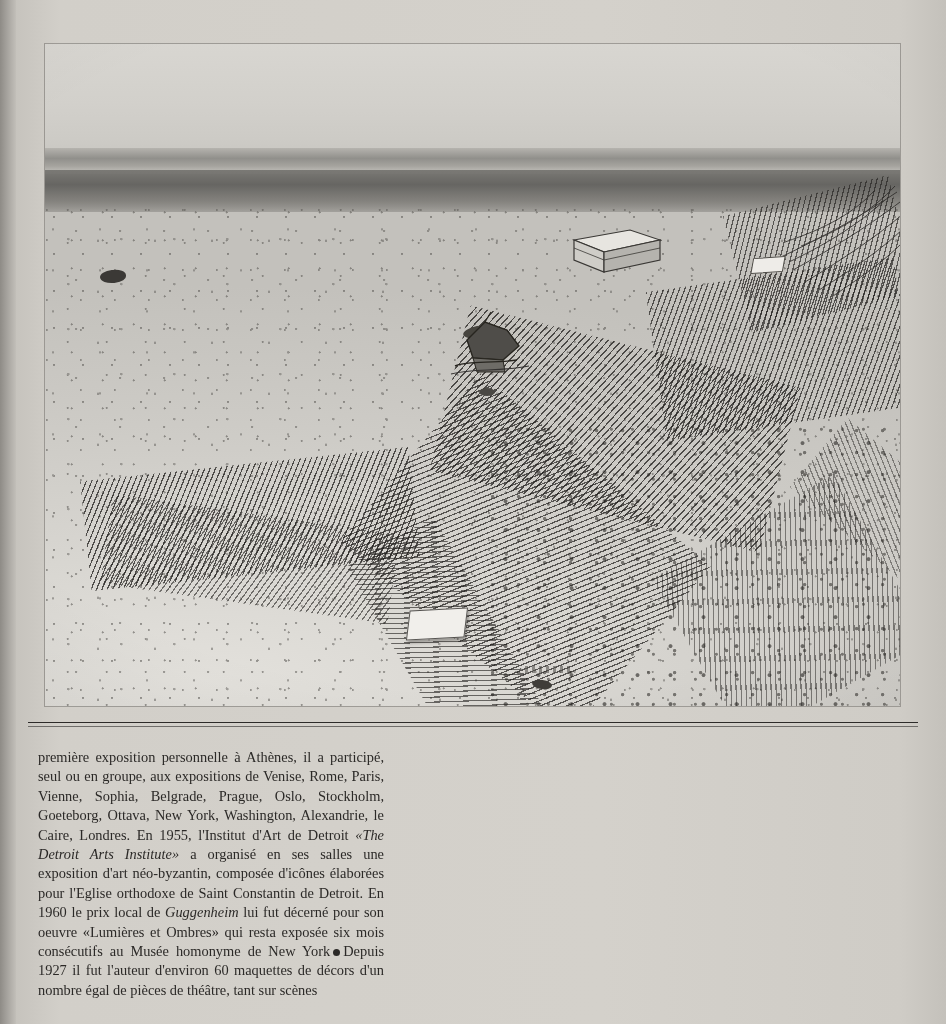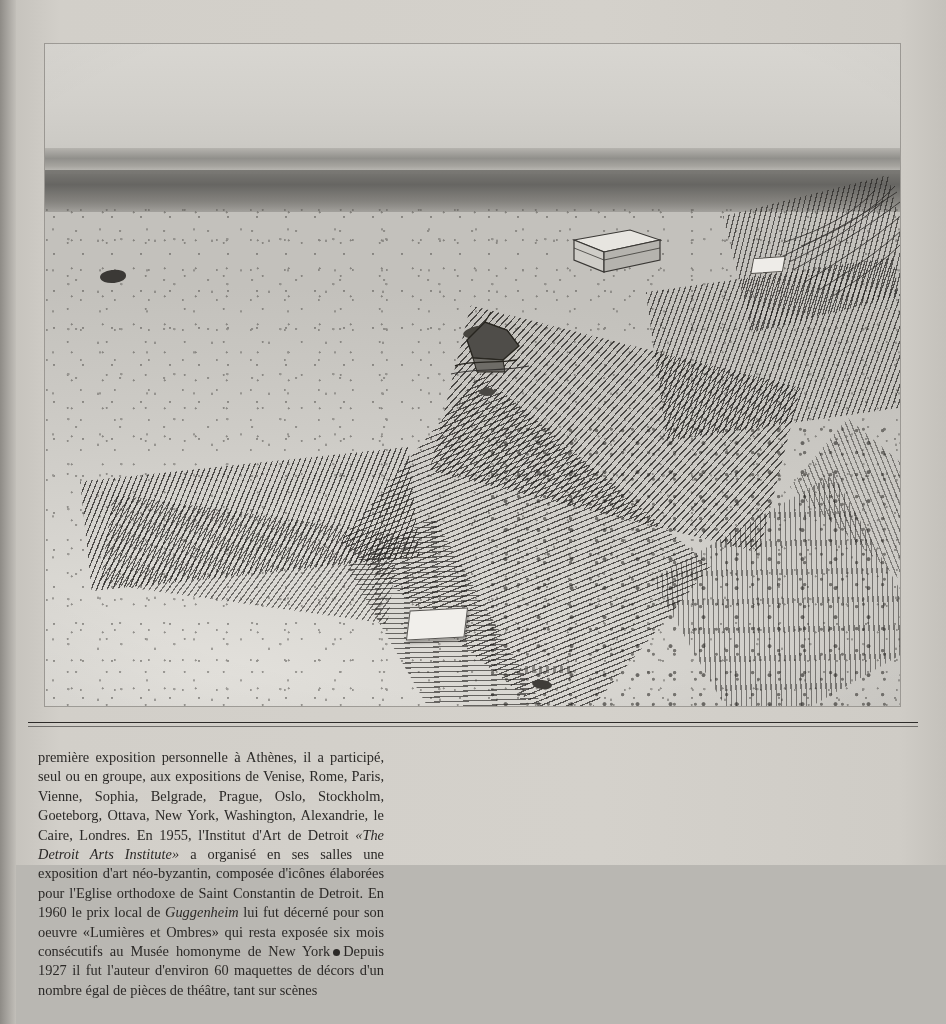--- a/index.html
+++ b/index.html
@@ -11,21 +11,21 @@
     width: 946px;
     height: 1024px;
     overflow: hidden;
     font-family: "Liberation Serif", serif;
   }
 
   .page {
     position: absolute;
     left: 0; top: 0;
     width: 946px;
-    height: 865px;
+    height: 1024px;
     background: #cfccc6;
   }
 
   
   .page::before {
     content: "";
     position: absolute;
     left: 0; top: 0; right: 0; bottom: 0;
     background:
       linear-gradient(90deg, #a8a5a0 0px, #c6c3bd 14px, #d2cfc9 60px, #d4d1cb 600px, #cfccc6 900px, #c4c1bb 946px);

